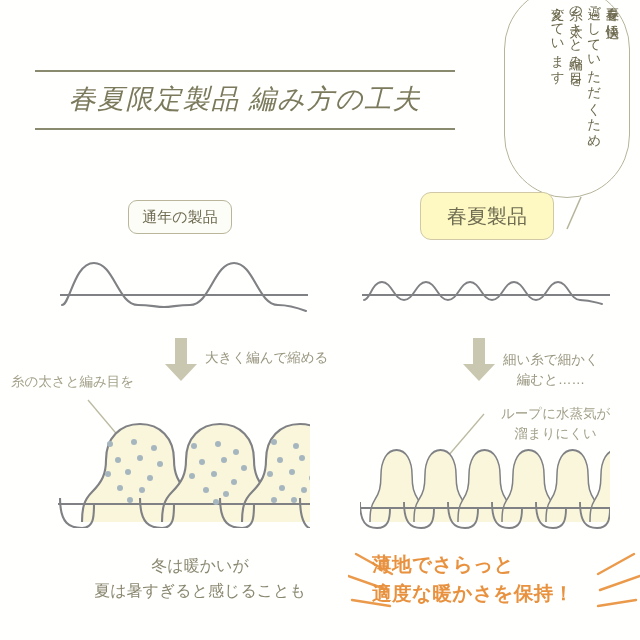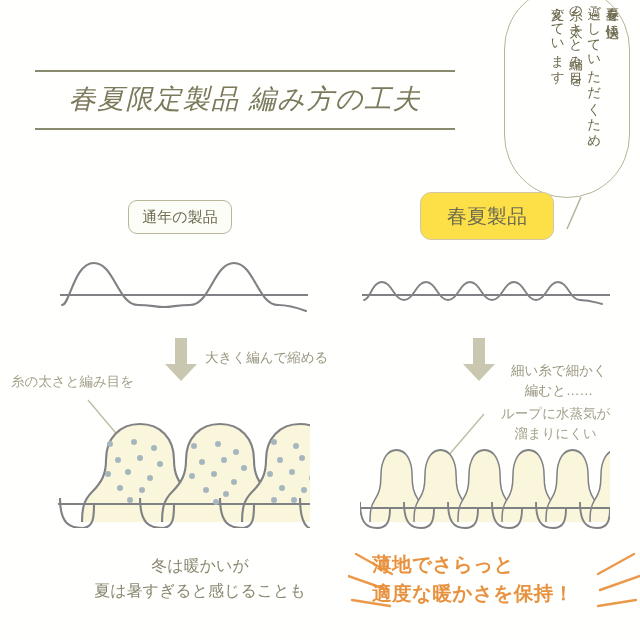--- a/index.html
+++ b/index.html
@@ -42,42 +42,42 @@
 
   
   .pill {
     position:absolute; border:1.4px solid #b9b69c; border-radius:9px;
     display:flex; align-items:center; justify-content:center;
     color:#6f6c52; white-space:nowrap;
   }
   .pill.left  { left:128px; top:200px; width:104px; height:34px;
                 font-size:15px; background:#fdfdf8; }
   .pill.right { left:420px; top:192px; width:134px; height:48px;
-                font-size:20px; background:#fde047; border-color:#cfc9a6;
+                font-size:20px; background:#fef9c3; border-color:#cfc9a6;
                 border-radius:11px; }
 
   
   .draw { position:absolute; }
   #waveL  { left:60px;  top:255px; }
   #waveR  { left:362px; top:262px; }
   #loopsL { left:58px;  top:412px; }
   #loopsR { left:360px; top:440px; }
   #arrowL { left:164px; top:338px; }
   #arrowR { left:462px; top:338px; }
   #leadL  { left:86px;  top:398px; }
   #leadR  { left:446px; top:412px; }
   #sparks { left:348px; top:548px; }
 
   
   .note {
     position:absolute; color:#9a9781; font-size:13.5px;
     line-height:1.45; white-space:nowrap;text-align:center;
   }
   #noteArrowL { left:205px; top:348px; }
-  #noteArrowR { left:503px; top:361px;margin-left:8px; }
+  #noteArrowR { left:503px; top:350px; }
   #noteVaporL { left:11px;  top:372px; color:#a3a08a; }
   #noteVaporR { left:465px; top:404px; color:#a3a08a;margin-left:36px; }
 
   .caption {
     position:absolute; text-align:center; color:#8a8770;
     font-size:16px; line-height:1.55; white-space:nowrap;
   }
   #capL { left:55px; top:554px; width:290px; }
 
   #capR {

